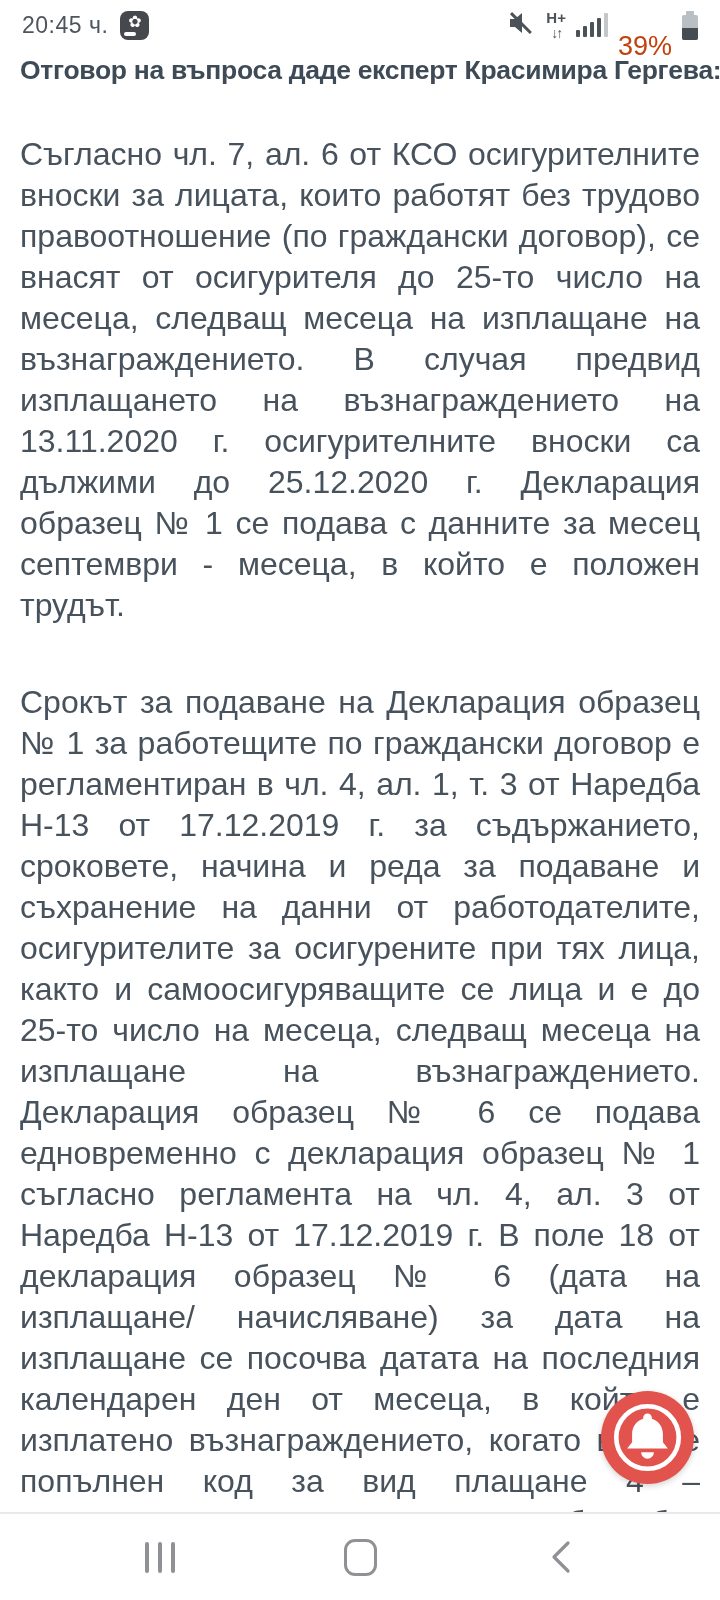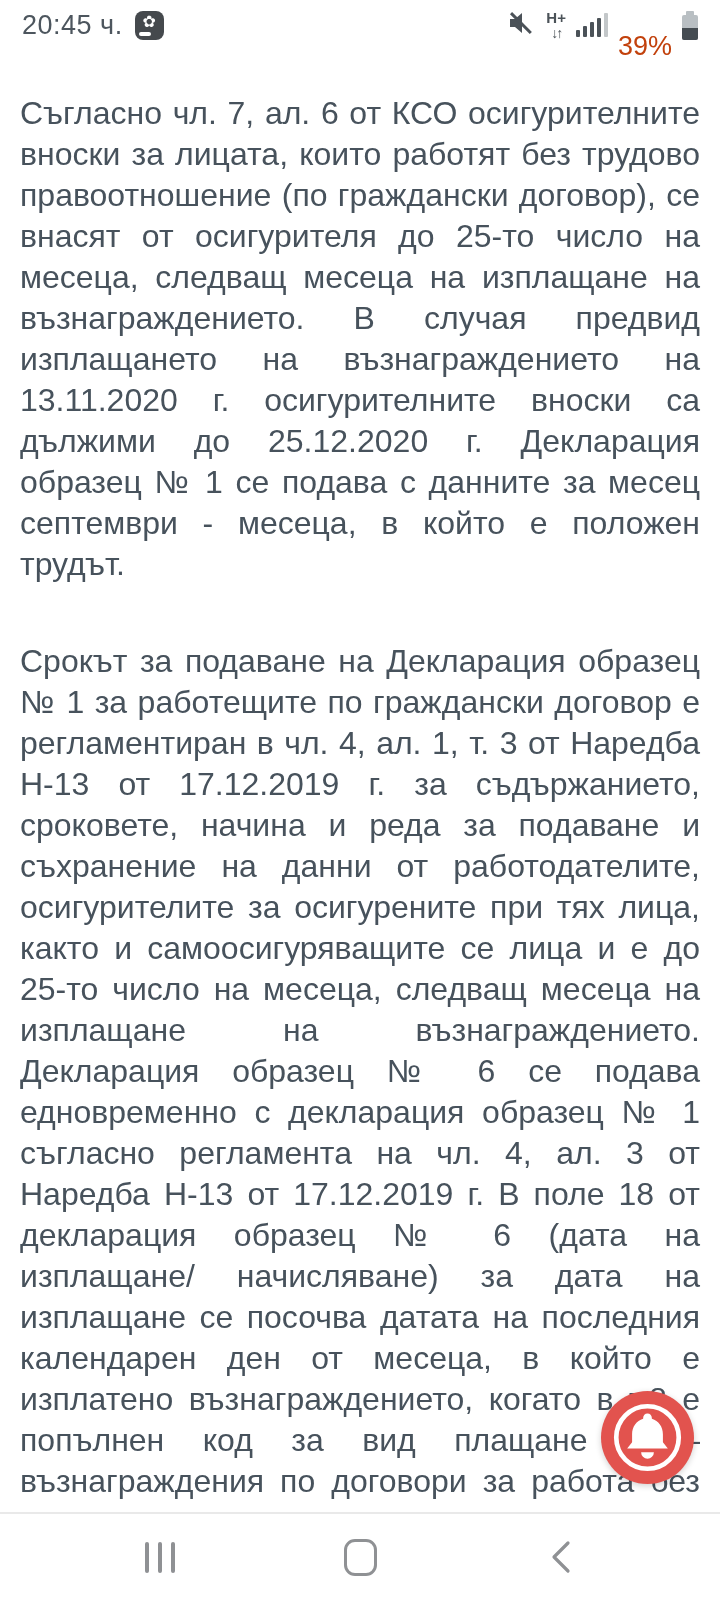--- a/index.html
+++ b/index.html
@@ -15,21 +15,21 @@
   
   .status-bar {
     position: absolute; top: 0; left: 0; right: 0; height: 46px;
     display: flex; align-items: center; justify-content: space-between;
     padding: 4px 22px 0 22px; box-sizing: border-box;
     background: #ffffff;
   }
   .sb-left { display: flex; align-items: center; gap: 12px; }
   .sb-right { display: flex; align-items: center; gap: 10px; }
   .sb-time {
-    font-size: 27px; color: #4d565e; letter-spacing: 0.5px;
+    font-size: 23px; color: #4d565e; letter-spacing: 0.5px;
   }
   .app-badge {
     width: 29px; height: 29px; border-radius: 8px; background: #45494d;
     position: relative; display: block;
   }
   .app-badge .flower {
     position: absolute; top: 0px; left: 0; right: 0;
     text-align: center; color: #ffffff; font-size: 16px; line-height: 22px;
   }
   .app-badge .spine {
@@ -134,20 +134,21 @@
     <span class="battery">
       <span class="cap"></span>
       <span class="case">
           <span class="fill"></span>
         </span>
     </span>
   </div>
 </header>
 
 <main class="content">
+  <h1 class="headline">Отговор на въпроса даде експерт Красимира Гергева:</h1>
   <p class="para">Съгласно чл. 7, ал. 6 от КСО осигурителните вноски за лицата, които работят без трудово правоотношение (по граждански договор), се внасят от осигурителя до 25-то число на месеца, следващ месеца на изплащане на възнаграждението. В случая предвид изплащането на възнаграждението на 13.11.2020 г. осигурителните вноски са дължими до 25.12.2020 г. Декларация образец № 1 се подава с данните за месец септември - месеца, в който е положен трудът.</p>
   <p class="para">Срокът за подаване на Декларация образец № 1 за работещите по граждански договор е регламентиран в чл. 4, ал. 1, т. 3 от Наредба Н-13 от 17.12.2019 г. за съдържанието, сроковете, начина и реда за подаване и съхранение на данни от работодателите, осигурителите за осигурените при тях лица, както и самоосигуряващите се лица и е до 25-то число на месеца, следващ месеца на изплащане на възнаграждението. Декларация образец № 6 се подава едновременно с декларация образец № 1 съгласно регламента на чл. 4, ал. 3 от Наредба Н-13 от 17.12.2019 г. В поле 18 от декларация образец № 6 (дата на изплащане/ начисляване) за дата на изплащане се посочва датата на последния календарен ден от месеца, в който е изплатено възнаграждението, когато в т.8 е попълнен код за вид плащане 4 – възнаграждения по договори за работа без трудово правоотношение, които са изплатени след 31-ви декември 2014 г.</p>
 
 </main>
 
 <button class="bell-btn">
   <svg width="93" height="93" viewBox="0 0 64 64">
     <circle cx="32" cy="32" r="21.5" fill="none" stroke="#ffffff" stroke-width="3.2"></circle>
     <path fill="#ffffff" d="M32 15.5 c1.7 0 3 1.3 3 3 l0 0.6 c4.6 1.4 7.6 5.6 7.6 10.6 v5.6 l3.4 4.3 h-28 l3.4 -4.3 v-5.6 c0 -5 3 -9.2 7.6 -10.6 l0 -0.6 c0 -1.7 1.3 -3 3 -3 z"></path>
     <path fill="#ffffff" d="M27.6 42.2 a4.4 4.4 0 0 0 8.8 0 z"></path>

